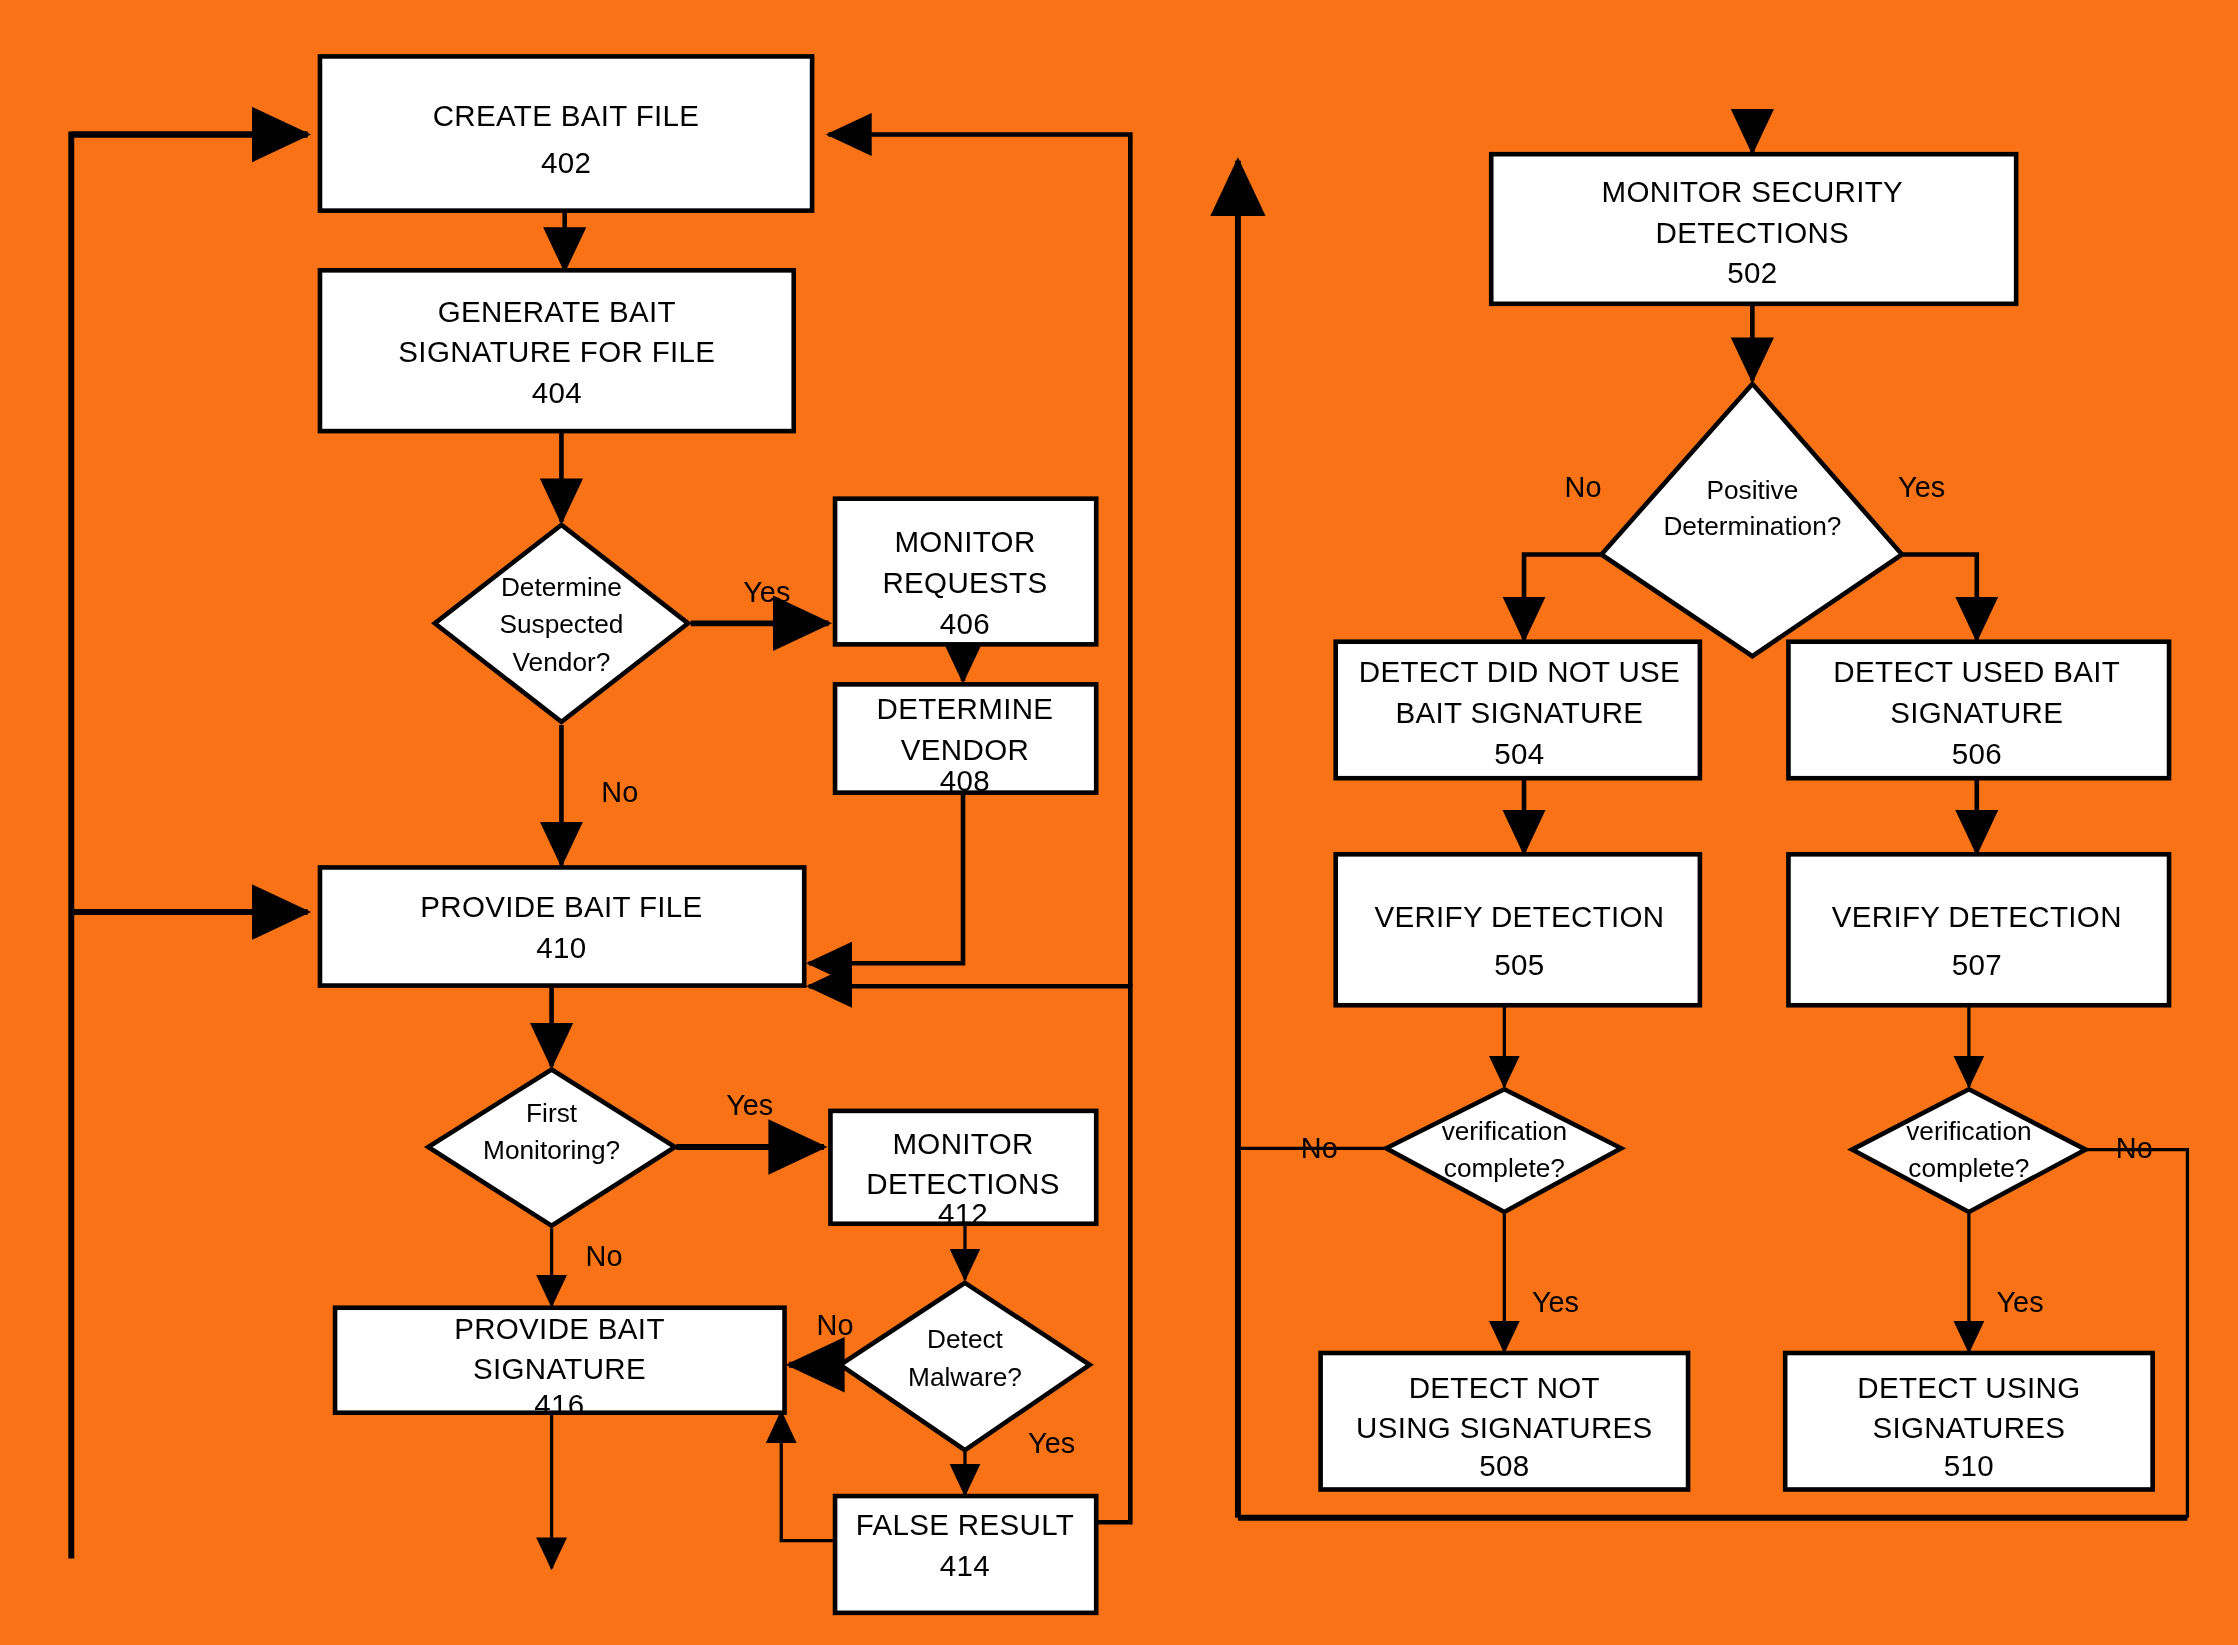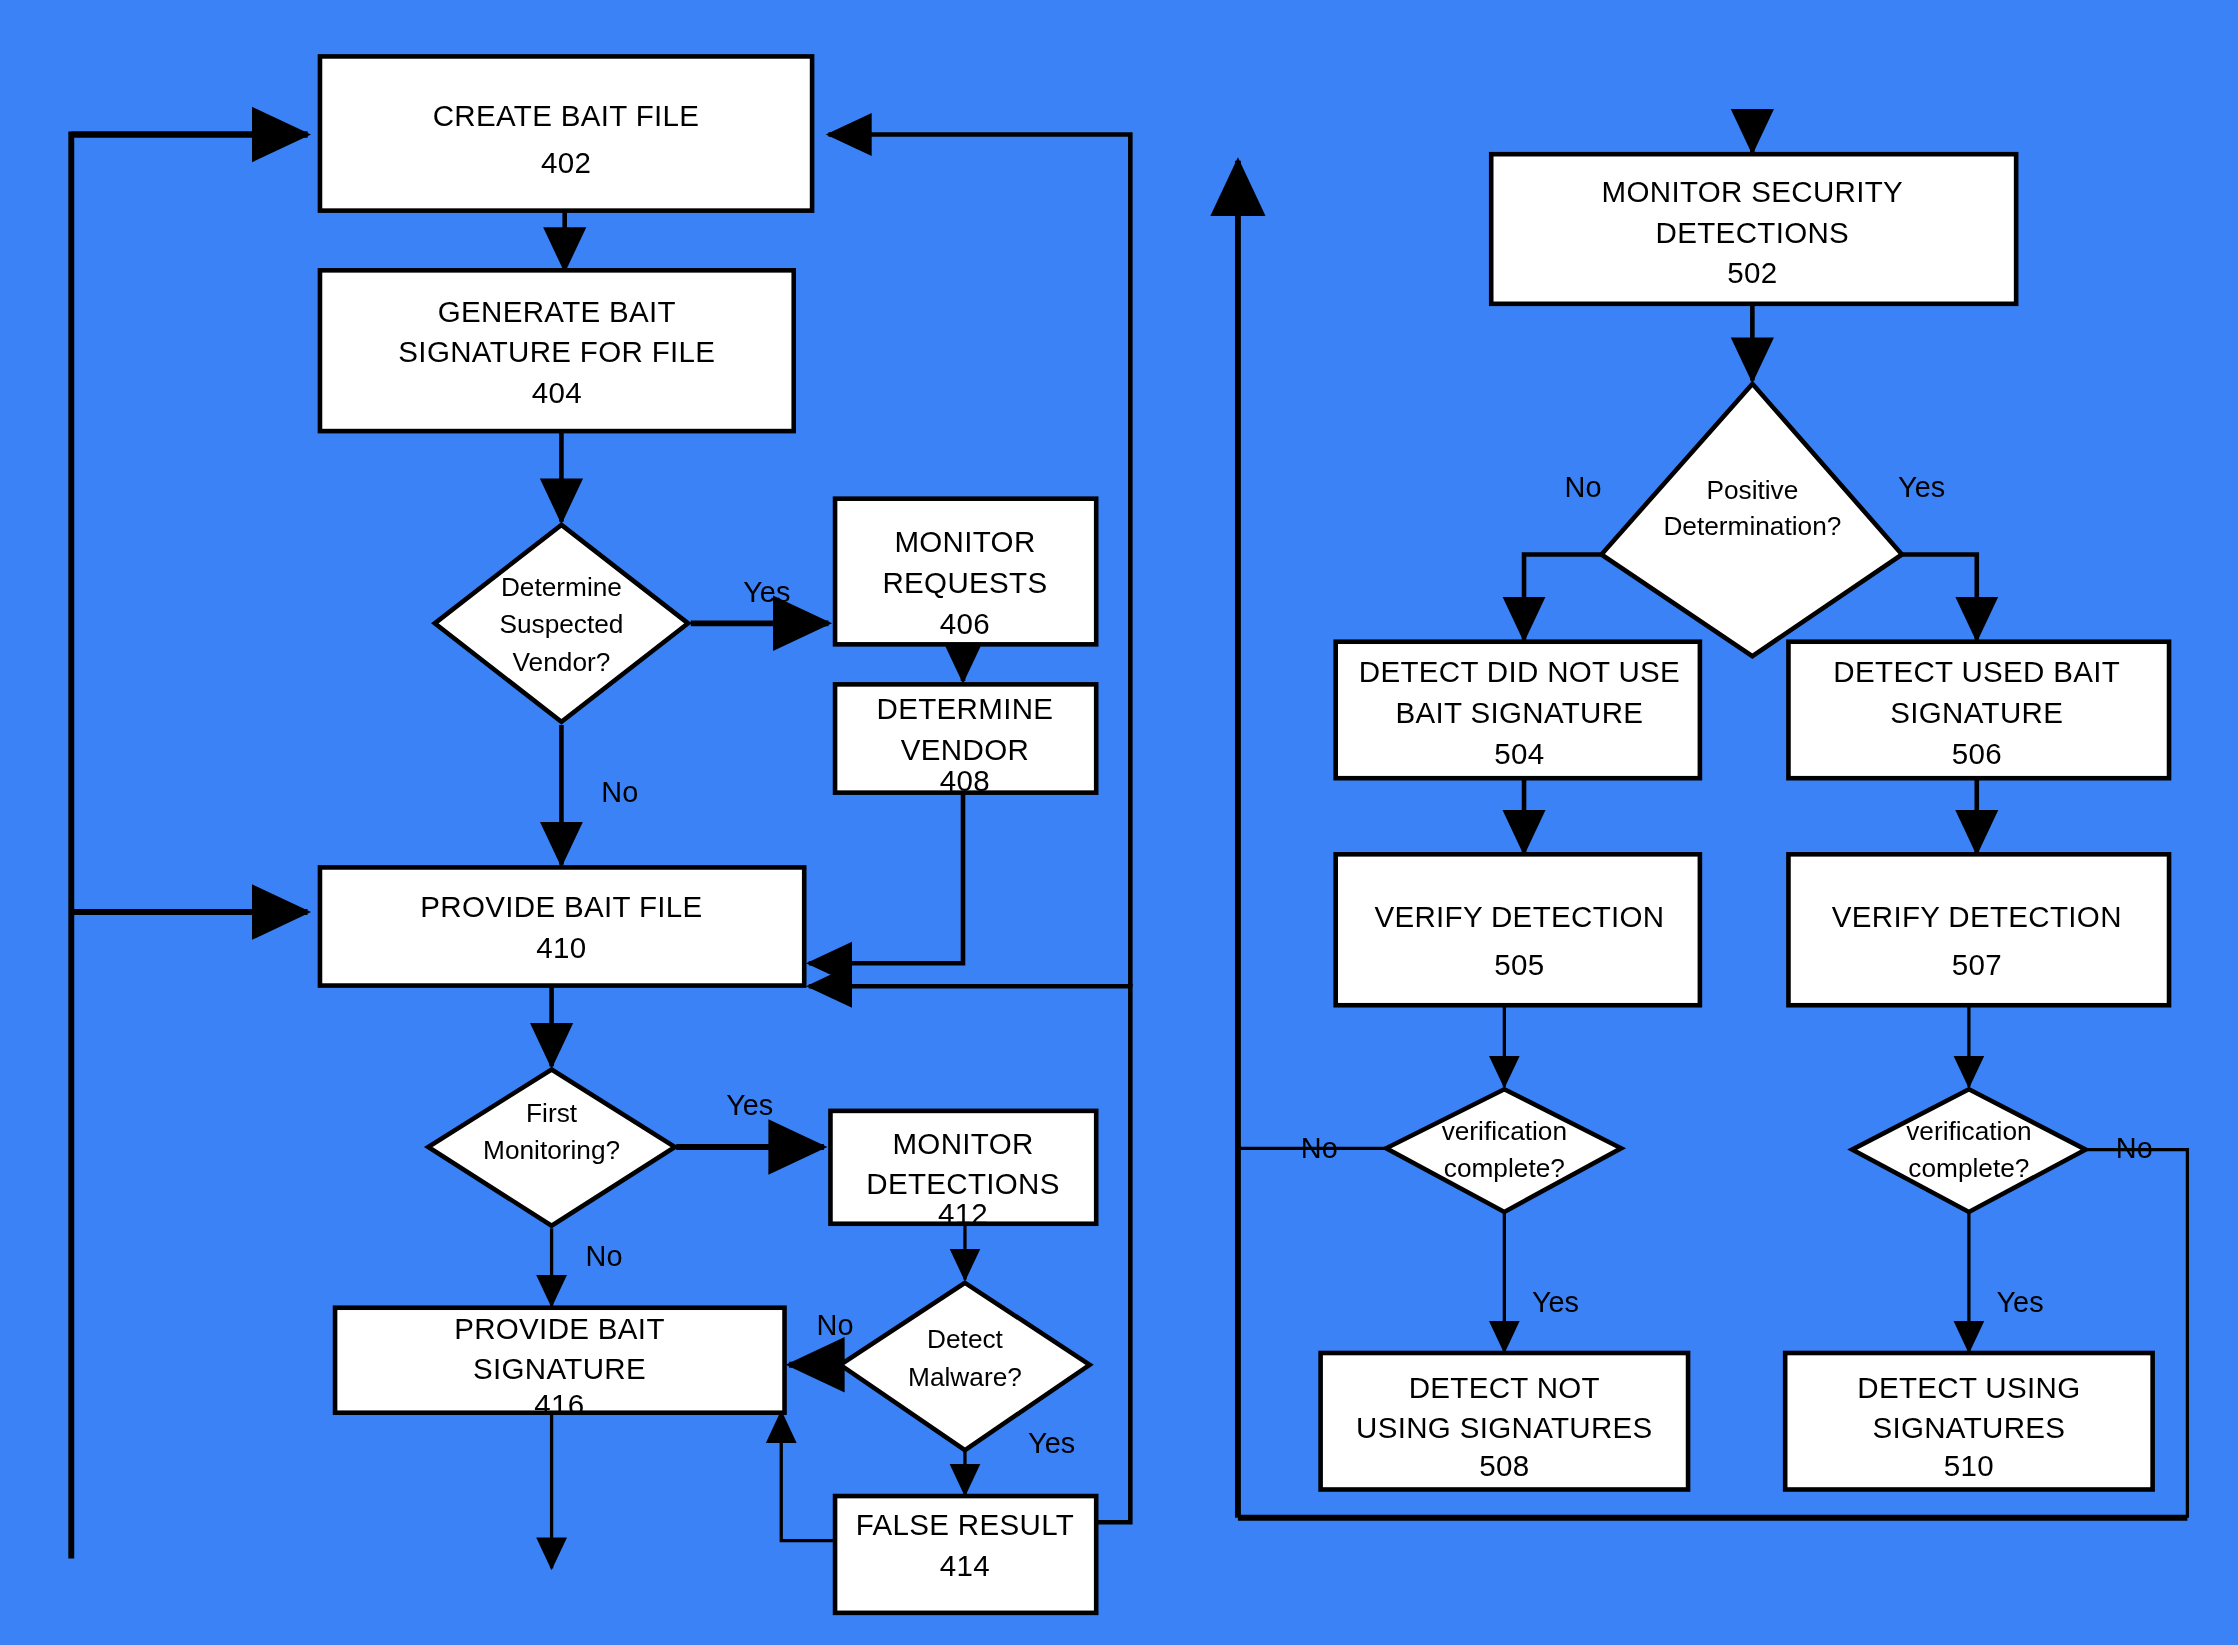--- a/index.html
+++ b/index.html
@@ -1,17 +1,17 @@
 <!DOCTYPE html>
 <html style="font-size:10.5px"><head>
 <meta charset="utf-8">
 <style>
   html,body{margin:0;padding:0;background:#ffffff;}
   body{font-family:"Liberation Sans", sans-serif;}
-  #page{position:relative;width:2239px;height:1645px;background:#3b82f6;overflow:hidden;}
+  #page{position:relative;width:2239px;height:1645px;background:#f97316;overflow:hidden;}
   svg#flow{position:absolute;left:0;top:0;width:2239px;height:1645px;display:block;}
   .node-rect{fill:#ffffff;stroke:#000000;stroke-width:7;}
   .node-diamond{fill:#ffffff;stroke:#000000;stroke-width:7;}
   .conn{stroke:#000000;fill:none;}
   .conn-thick{stroke-width:9;}
   .conn-med{stroke-width:7;}
   .conn-thin{stroke-width:5;}
   text{font-family:"Liberation Sans", sans-serif;fill:#000000;}
   .t-box{font-size:45px;text-anchor:middle;letter-spacing:0.5px;}
   .t-dia{font-size:40px;text-anchor:middle;}

